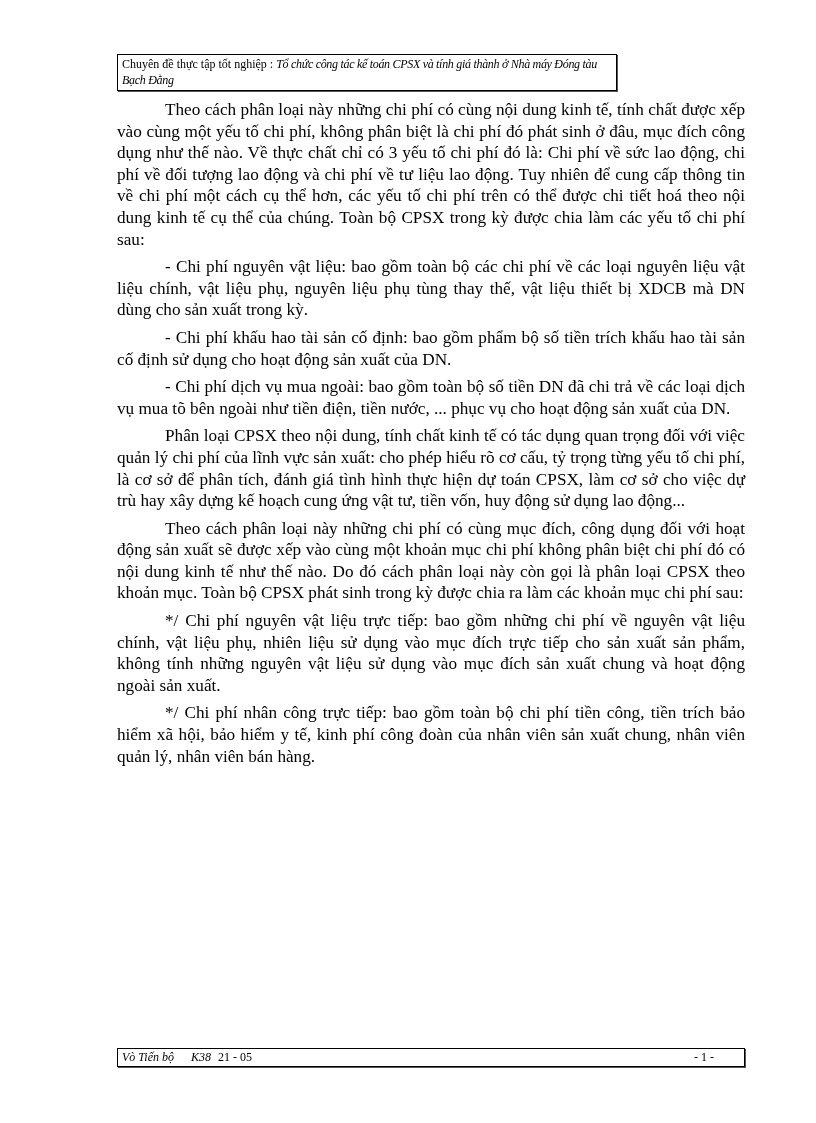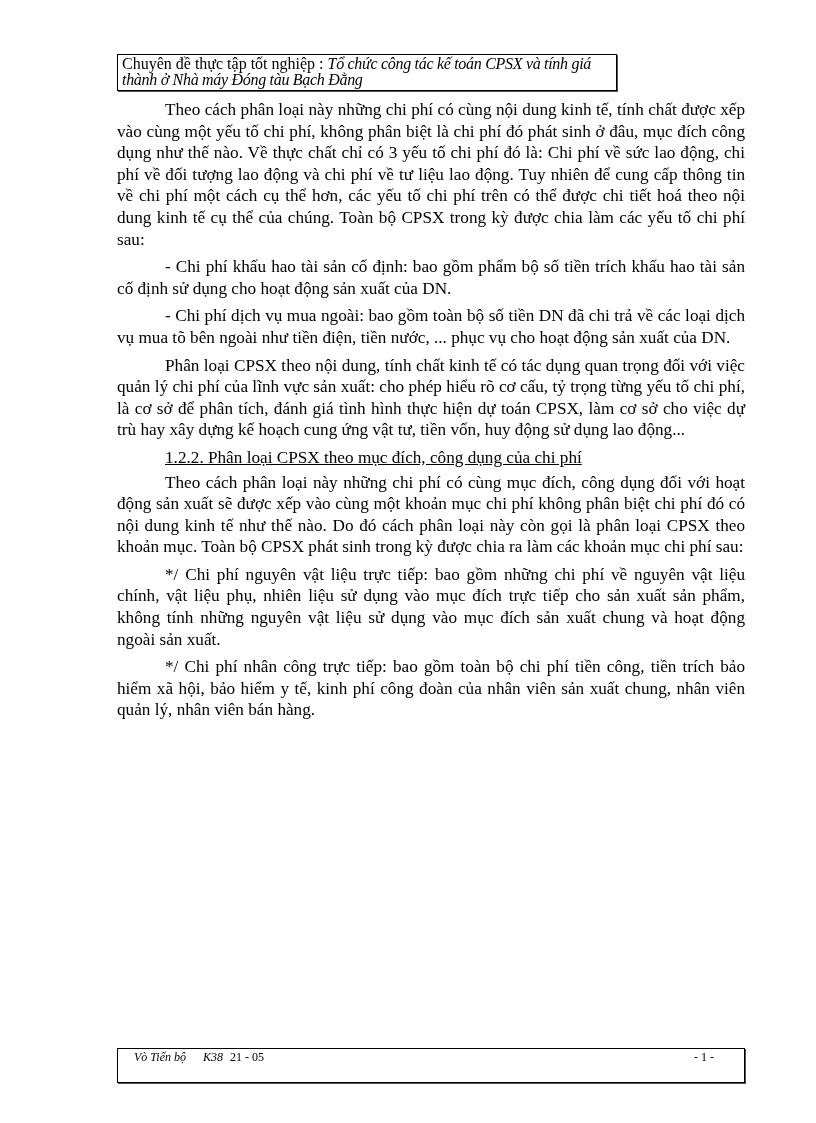--- a/index.html
+++ b/index.html
@@ -18,21 +18,21 @@
     .page-header {
       position: absolute;
       left: 117px;
       top: 54px;
       width: 500px;
       height: 37px;
       box-sizing: border-box;
       border: 1px solid #000;
       box-shadow: 1px 1px 0 #555;
       padding: 1px 4px 0 4px;
-      font-size: 16px;
+      font-size: 12px;
       line-height: 16px;
     }
     .page-header .label {
       font-style: normal;
     }
     .page-header .title {
       font-style: italic;
       letter-spacing: -0.3px;
     }
     .content {
@@ -51,25 +51,25 @@
     .heading {
       margin: 2px 0 3px 0;
       text-indent: 48px;
       text-decoration: underline;
     }
     .page-footer {
       position: absolute;
       left: 117px;
       top: 1048px;
       width: 628px;
-      height: 35px;
+      height: 19px;
       box-sizing: border-box;
       border: 1px solid #000;
       box-shadow: 1px 1px 0 #555;
-      padding: 0 16px;
+      padding: 0 4px;
       font-size: 12px;
       line-height: 17px;
     }
     .page-footer .author {
       font-style: italic;
     }
     .page-footer .cls {
       font-style: italic;
       margin-left: 14px;
     }
@@ -84,25 +84,25 @@
   </style>
 </head>
 <body>
 
 <div class="page-header">
   <span class="label">Chuyên đề thực tập tốt nghiệp : </span><span class="title">Tổ chức công tác kế toán CPSX và tính giá thành ở Nhà máy Đóng tàu Bạch Đằng</span>
 </div>
 
 <div class="content">
   <p class="para">Theo cách phân loại này những chi phí có cùng nội dung kinh tế, tính chất được xếp vào cùng một yếu tố chi phí, không phân biệt là chi phí đó phát sinh ở đâu, mục đích công dụng như thế nào. Về thực chất chỉ có 3 yếu tố chi phí đó là: Chi phí về sức lao động, chi phí về đối tượng lao động và chi phí về tư liệu lao động. Tuy nhiên để cung cấp thông tin về chi phí một cách cụ thể hơn, các yếu tố chi phí trên có thể được chi tiết hoá theo nội dung kinh tế cụ thể của chúng. Toàn bộ CPSX trong kỳ được chia làm các yếu tố chi phí sau:</p>
+  <p class="para">- Chi phí nguyên vật liệu: bao gồm toàn bộ các chi phí về các loại nguyên liệu vật liệu chính, vật liệu phụ, nguyên liệu phụ tùng thay thế, vật liệu thiết bị XDCB mà DN dùng cho sản xuất trong kỳ.</p>
   <p class="para">- Chi phí khấu hao tài sản cố định: bao gồm phẩm bộ số tiền trích khấu hao tài sản cố định sử dụng cho hoạt động sản xuất của DN.</p>
   <p class="para">- Chi phí dịch vụ mua ngoài: bao gồm toàn bộ số tiền DN đã chi trả về các loại dịch vụ mua tõ bên ngoài như tiền điện, tiền nước, ... phục vụ cho hoạt động sản xuất của DN.</p>
   <p class="para">Phân loại CPSX theo nội dung, tính chất kinh tế có tác dụng quan trọng đối với việc quản lý chi phí của lĩnh vực sản xuất: cho phép hiểu rõ cơ cấu, tỷ trọng từng yếu tố chi phí, là cơ sở để phân tích, đánh giá tình hình thực hiện dự toán CPSX, làm cơ sở cho việc dự trù hay xây dựng kế hoạch cung ứng vật tư, tiền vốn, huy động sử dụng lao động...</p>
 
-  <p class="heading">1.2.2. Phân loại CPSX theo mục đích, công dụng của chi phí</p>
 
   <p class="para">Theo cách phân loại này những chi phí có cùng mục đích, công dụng đối với hoạt động sản xuất sẽ được xếp vào cùng một khoản mục chi phí không phân biệt chi phí đó có nội dung kinh tế như thế nào. Do đó cách phân loại này còn gọi là phân loại CPSX theo khoản mục. Toàn bộ CPSX phát sinh trong kỳ được chia ra làm các khoản mục chi phí sau:</p>
   <p class="para">*/ Chi phí nguyên vật liệu trực tiếp: bao gồm những chi phí về nguyên vật liệu chính, vật liệu phụ, nhiên liệu sử dụng vào mục đích trực tiếp cho sản xuất sản phẩm, không tính những nguyên vật liệu sử dụng vào mục đích sản xuất chung và hoạt động ngoài sản xuất.</p>
   <p class="para">*/ Chi phí nhân công trực tiếp: bao gồm toàn bộ chi phí tiền công, tiền trích bảo hiểm xã hội, bảo hiểm y tế, kinh phí công đoàn của nhân viên sản xuất chung, nhân viên quản lý, nhân viên bán hàng.</p>
 </div>
 
 <div class="page-footer">
   <span class="author">Vò Tiến bộ</span>
   <span class="cls">K38</span>
   <span class="code">21 - 05</span>

